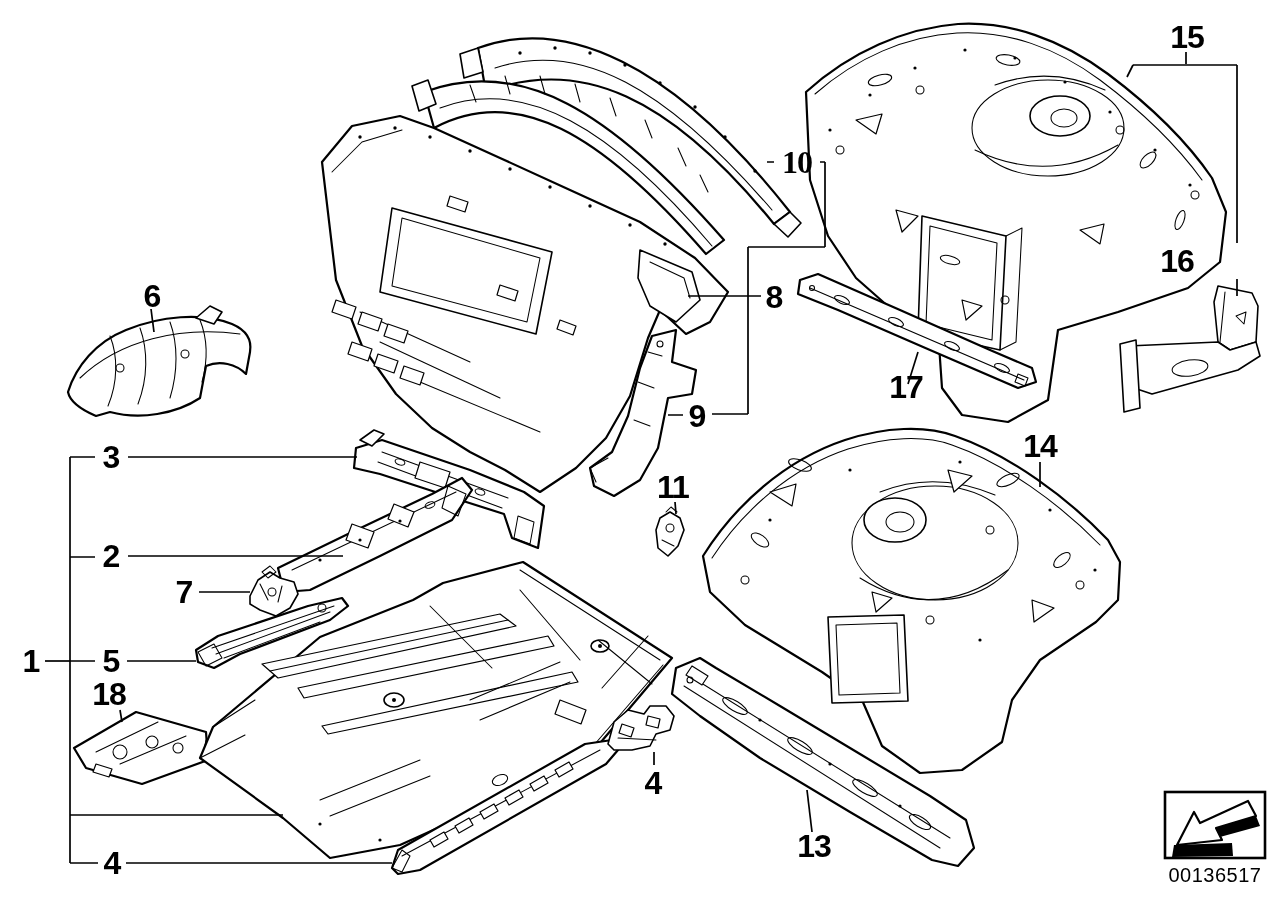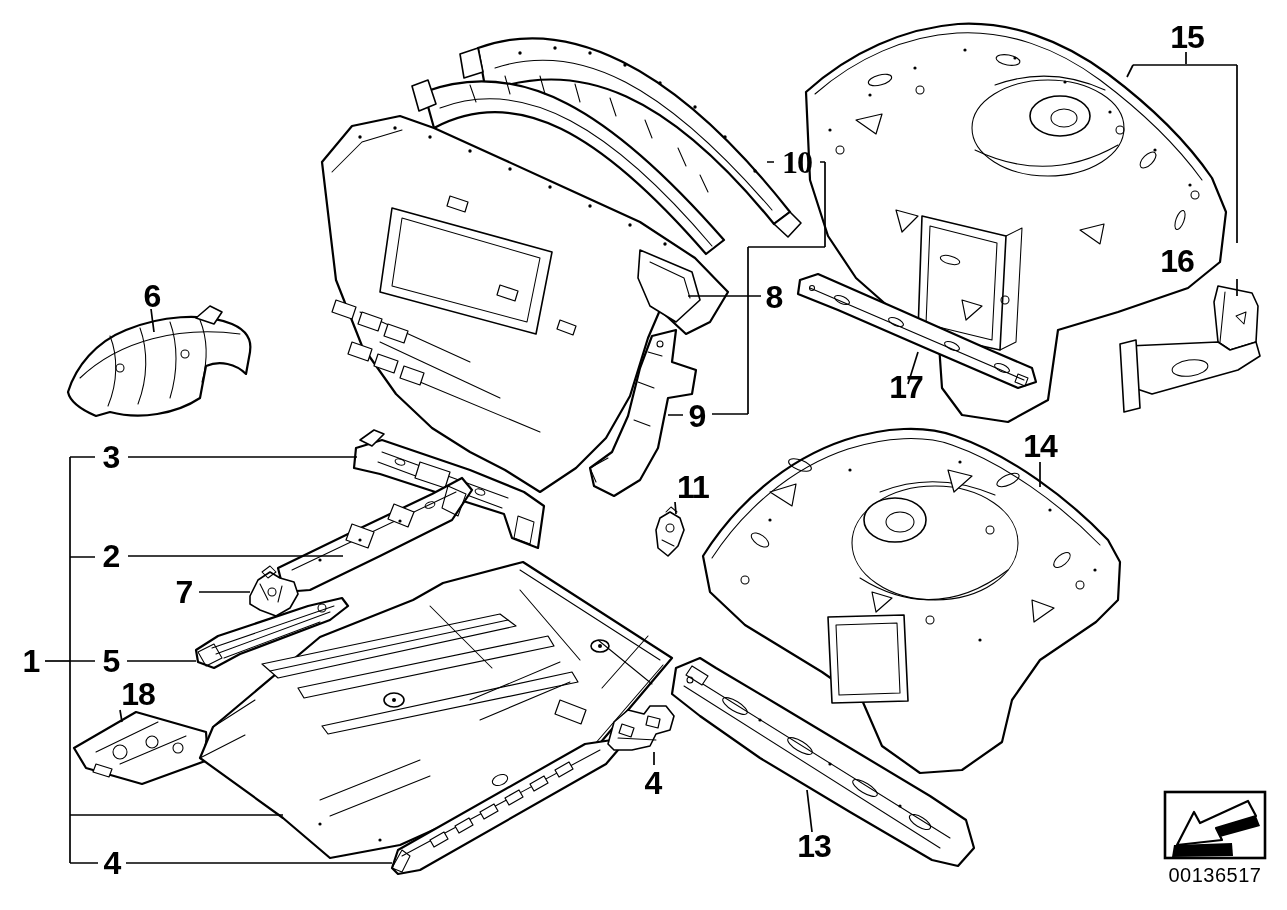--- a/index.html
+++ b/index.html
@@ -339,22 +339,22 @@
       <div class="callout" style="left: 31px; top: 661px;">1</div>
       <div class="callout" style="left: 111px; top: 556px;">2</div>
       <div class="callout" style="left: 111px; top: 457px;">3</div>
       <div class="callout" style="left: 112px; top: 863px;">4</div>
       <div class="callout" style="left: 111px; top: 661px;">5</div>
       <div class="callout" style="left: 152px; top: 296px;">6</div>
       <div class="callout" style="left: 184px; top: 592px;">7</div>
       <div class="callout" style="left: 774px; top: 297px;">8</div>
       <div class="callout" style="left: 697px; top: 416px;">9</div>
       <div class="callout" style="left: 797px; top: 162px; font-family: Liberation Serif, serif;">10</div>
-      <div class="callout" style="left: 673px; top: 487px; margin-left: 20px;">11</div>
+      <div class="callout" style="left: 673px; top: 487px;">11</div>
       <div class="callout" style="left: 653px; top: 783px;">4</div>
       <div class="callout" style="left: 814px; top: 846px; text-align: center;">13</div>
       <div class="callout" style="left: 1040px; top: 446px;">14</div>
       <div class="callout" style="left: 1187px; top: 37px;">15</div>
       <div class="callout" style="left: 1177px; top: 261px;">16</div>
       <div class="callout" style="left: 906px; top: 387px;">17</div>
-      <div class="callout" style="left: 138px; top: 694px;">18</div>
+      <div class="callout" style="left: 109px; top: 694px;">18</div>
     </div>
 </div>
 
 </body></html>

